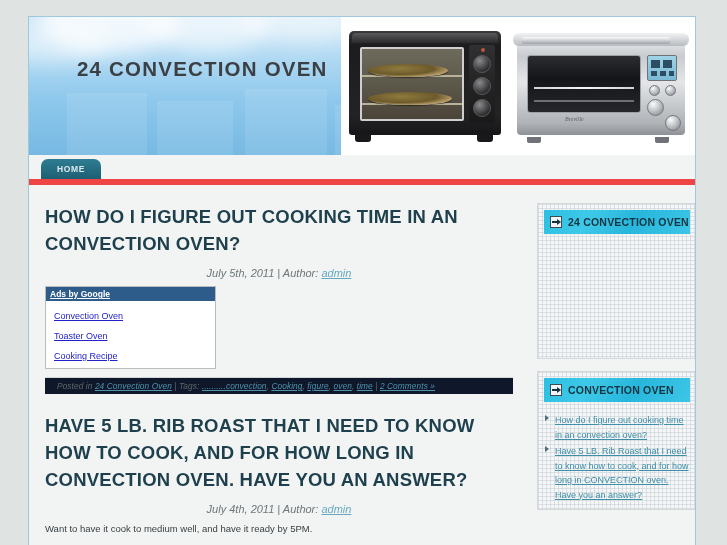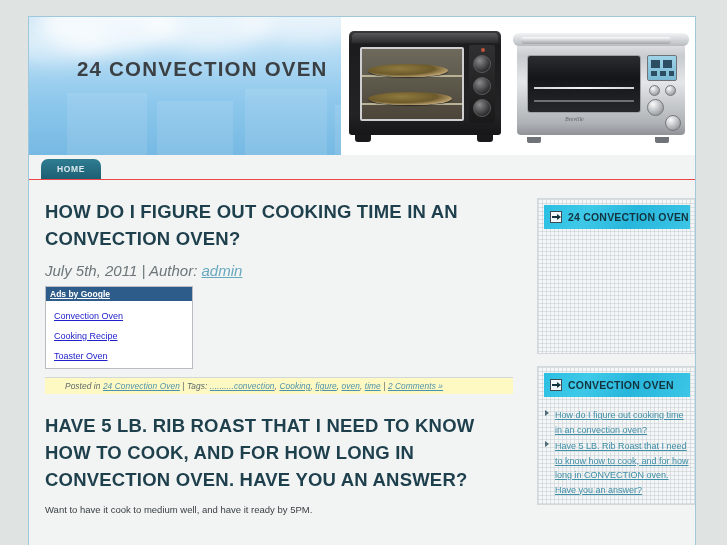--- a/index.html
+++ b/index.html
@@ -175,21 +175,21 @@
     position:absolute; left:52px; top:85px; font-size:6px; color:#5e6266;
     font-family:"Liberation Serif", serif; font-style:italic;
   }
   .oven2 .foot { position:absolute; bottom:0; width:14px;height:6px;background:#6f7377;border-radius:0 0 2px 2px;}
 
   
   #nav {
     position: relative;
     height: 24px;
     background: #f2f4f4;
-    border-bottom: 1px solid #ef4444;
+    border-bottom: 6px solid #ef4444;
   }
   #tab-home {
     position: absolute;
     left: 12px;
     top: 4px;
     height: 20px;
     padding: 0 16px;
     line-height: 21px;
     background: linear-gradient(to bottom,#2f7d92,#1d5f72);
     color: #dbe9ee;
@@ -217,36 +217,37 @@
   .post { margin-bottom: 18px; }
   .post h2 {
     margin: 0 0 10px 0;
     font-size: 18.5px;
     line-height: 27px;
     font-weight: bold;
     color: #1e3f4c;
     letter-spacing: 0.2px;
   }
   .post-meta {
-    font-size: 15px;
+    font-size: 11px;
     font-style: italic;
     color: #6d7679;
     margin-bottom: 7px;
+    text-align: center;
   }
   .post-meta a { color: #68a8bf; }
   .post-excerpt {
     font-size: 9.5px;
     color: #3a4144;
     margin: 7px 0 7px 0;
     line-height: 13px;
   }
 
   
   .adsblock {
-    width: 148px;
+    width: 171px;
     border: 1px solid #b9bcc0;
     background: #ffffff;
     box-sizing: border-box;
     margin-bottom: 8px;
   }
   .adsblock .ads-head {
     background: #2e5c8a;
     color: #ffffff;
     font-size: 8.5px;
     font-weight: bold;
@@ -255,26 +256,26 @@
   }
   .adsblock ul { list-style: none; margin: 0; padding: 3px 0 4px 0; }
   .adsblock li { padding: 1px 0 1px 8px; }
   .adsblock a {
     color: #2222cc;
     font-size: 9px;
     text-decoration: underline;
   }
 
   .post-footer {
-    background: #fef9c3;
+    background: #0f172a;
     border-top: 1px solid #d2d7d8;
     font-size: 8.3px;
     font-style: italic;
     color: #5e686b;
-    padding: 3px 20px;
+    padding: 3px 12px;
     letter-spacing: 0.1px;
   }
   .post-footer a { color: #4f93ab; }
 
   
   #sidebar {
     position: absolute;
     left: 508px;
     top: 18px;
     width: 160px;
@@ -426,41 +427,46 @@
         <div class="post-meta">
           <span>July 5th, 2011</span>
           <span>| Author:</span>
           <a href="#">admin</a>
         </div>
 
         <div class="adsblock">
           <div class="ads-head">Ads by Google</div>
           <ul>
             <li><a href="#">Convection Oven</a></li>
+            <li><a href="#">Toaster Oven</a></li>
             <li><a href="#">Cooking Recipe</a></li>
-            <li><a href="#">Toaster Oven</a></li>
           </ul>
         </div>
 
         <div class="post-footer">
           <span>Posted in</span>
           <a href="#">24 Convection Oven</a>
           <span>| Tags:</span>
           <a href="#">..........convection</a><span>,</span>
           <a href="#">Cooking</a><span>,</span>
           <a href="#">figure</a><span>,</span>
           <a href="#">oven</a><span>,</span>
           <a href="#">time</a>
           <span>|</span>
           <a href="#">2 Comments »</a>
         </div>
       </div>
 
       <div class="post">
         <h2>HAVE 5 LB. RIB ROAST THAT I NEED TO KNOW HOW TO COOK, AND FOR HOW LONG IN CONVECTION OVEN. HAVE YOU AN ANSWER?</h2>
+        <div class="post-meta">
+          <span>July 4th, 2011</span>
+          <span>| Author:</span>
+          <a href="#">admin</a>
+        </div>
         <div class="post-excerpt">Want to have it cook to medium well, and have it ready by 5PM.</div>
 
       </div>
     </div>
 
     <div id="sidebar">
 
       <div class="widget">
         <div class="widget-title">
           <span class="arrow-badge"></span>

